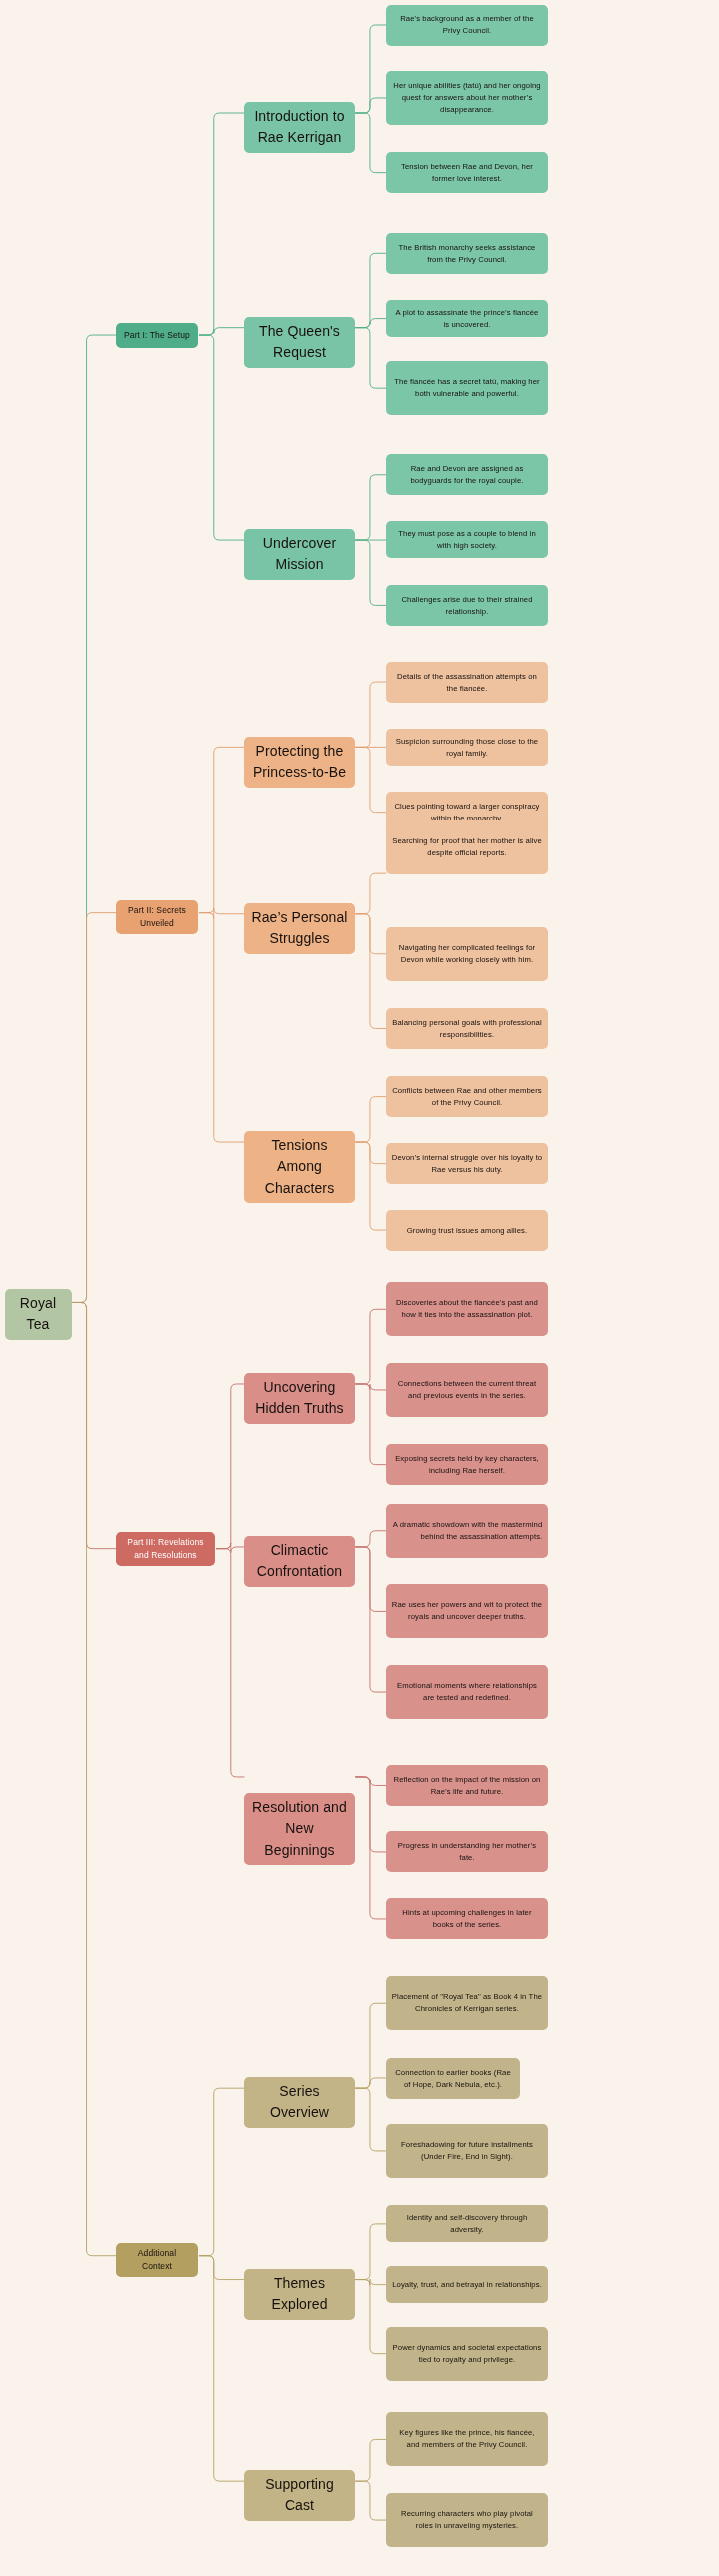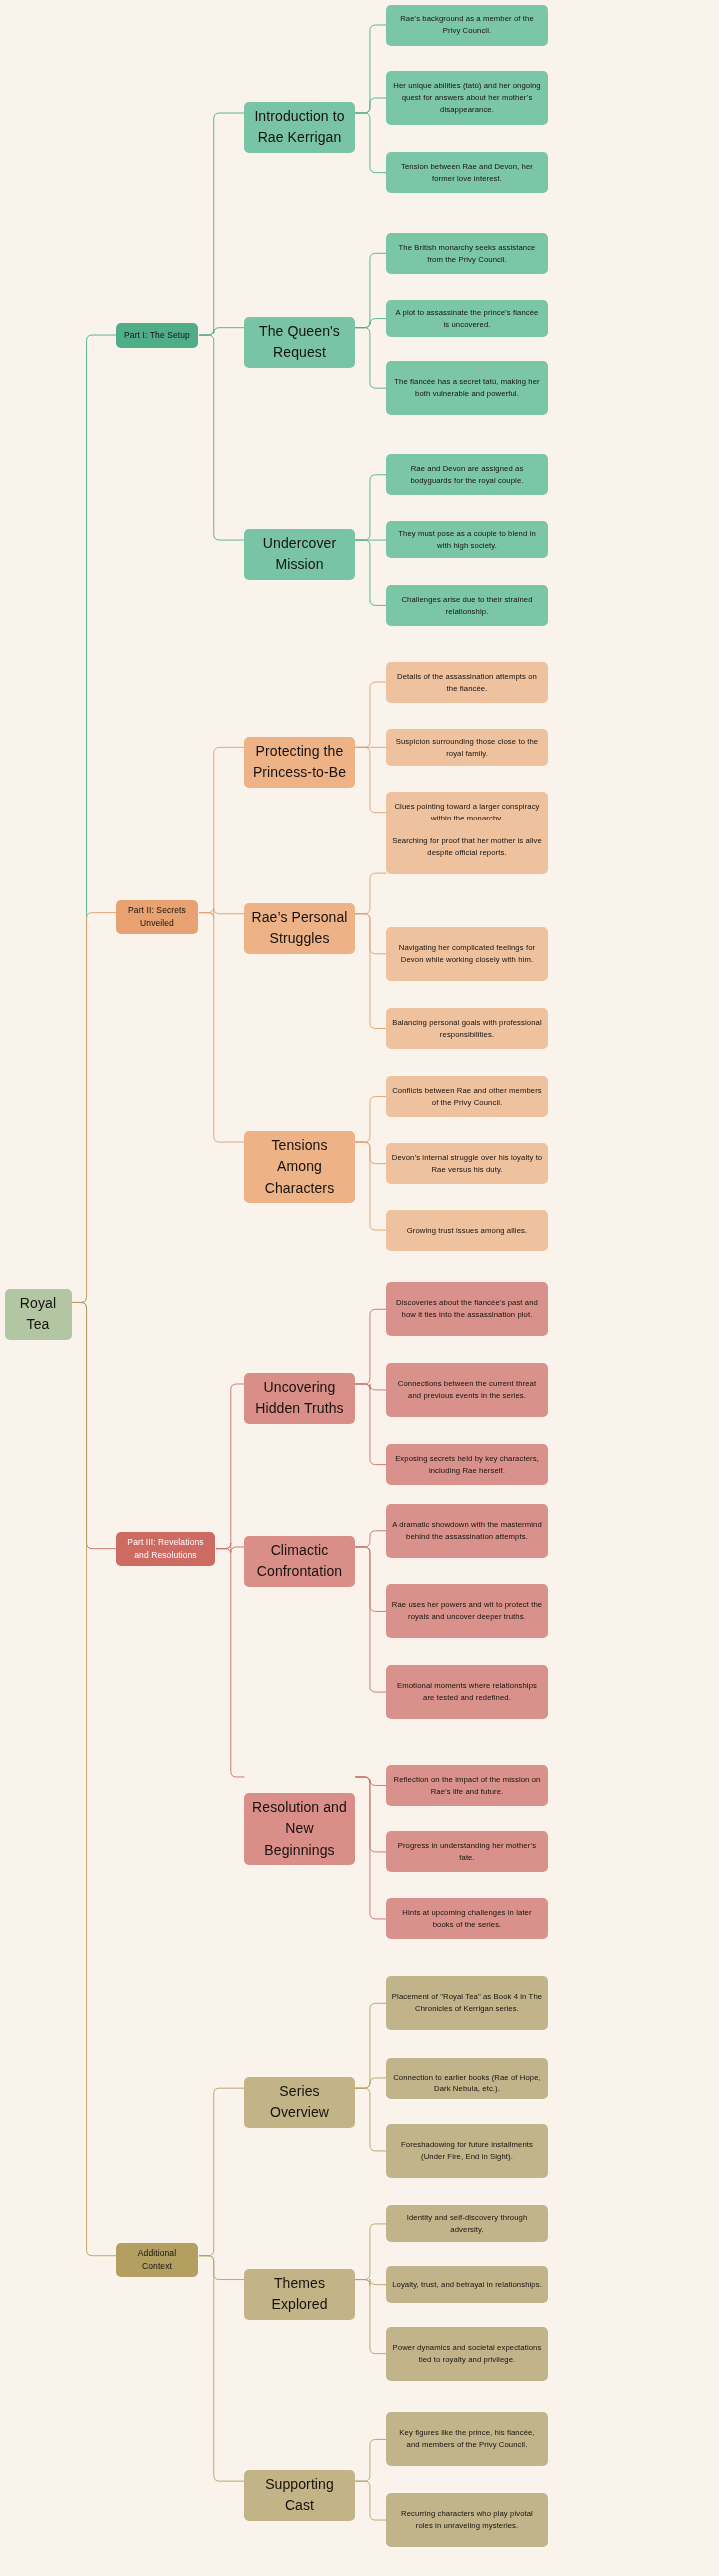--- a/index.html
+++ b/index.html
@@ -219,21 +219,21 @@
       </div>
       <div class="node r-l3 l3" style="left: 386px; top: 1363px; width: 162px; min-height: 54px; background: rgb(217, 145, 140);">
         <span>Connections between the current threat and previous events in the series.</span>
       </div>
       <div class="node r-l3 l3" style="left: 386px; top: 1444px; width: 162px; min-height: 41px; background: rgb(217, 145, 140);">
         <span>Exposing secrets held by key characters, including Rae herself.</span>
       </div>
       <div class="node r-l2 l2" style="left: 244px; top: 1536px; width: 111px; min-height: 21.6px; background: rgb(217, 142, 136);">
         <span>Climactic Confrontation</span>
       </div>
-      <div class="node r-l3 l3" style="left: 386px; top: 1504px; width: 162px; min-height: 54px; background: rgb(217, 145, 140);">
+      <div class="node r-l3 l3" style="left: 386px; top: 1504px; width: 162px; min-height: 54px; background: rgb(217, 145, 140); text-align: right;">
         <span>A dramatic showdown with the mastermind behind the assassination attempts.</span>
       </div>
       <div class="node r-l3 l3" style="left: 386px; top: 1584px; width: 162px; min-height: 54px; background: rgb(217, 145, 140);">
         <span>Rae uses her powers and wit to protect the royals and uncover deeper truths.</span>
       </div>
       <div class="node r-l3 l3" style="left: 386px; top: 1665px; width: 162px; min-height: 54px; background: rgb(217, 145, 140);">
         <span>Emotional moments where relationships are tested and redefined.</span>
       </div>
       <div class="node r-l2 l2" style="left: 244px; top: 1766px; width: 111px; min-height: 21.6px; background: rgb(217, 142, 136); margin-top: 27px;">
         <span>Resolution and New Beginnings</span>
@@ -249,21 +249,21 @@
       </div>
       <div class="node y-l1 l1" style="left: 116px; top: 2243px; width: 82px; min-height: 25px; background: rgb(179, 159, 95);">
         <span>Additional Context</span>
       </div>
       <div class="node y-l2 l2" style="left: 244px; top: 2077px; width: 111px; min-height: 21.6px; background: rgb(194, 180, 134);">
         <span>Series Overview</span>
       </div>
       <div class="node y-l3 l3" style="left: 386px; top: 1976px; width: 162px; min-height: 54px; background: rgb(194, 180, 138);">
         <span>Placement of "Royal Tea" as Book 4 in The Chronicles of Kerrigan series.</span>
       </div>
-      <div class="node y-l3 l3" style="left: 386px; top: 2058px; width: 162px; min-height: 41px; background: rgb(194, 180, 138); align-items: flex-end;">
+      <div class="node y-l3 l3" style="left: 386px; top: 2058px; width: 134px; min-height: 41px; background: rgb(194, 180, 138);">
         <span>Connection to earlier books (Rae of Hope, Dark Nebula, etc.).</span>
       </div>
       <div class="node y-l3 l3" style="left: 386px; top: 2124px; width: 162px; min-height: 54px; background: rgb(194, 180, 138);">
         <span>Foreshadowing for future installments (Under Fire, End in Sight).</span>
       </div>
       <div class="node y-l2 l2" style="left: 244px; top: 2269px; width: 111px; min-height: 21.6px; background: rgb(194, 180, 134);">
         <span>Themes Explored</span>
       </div>
       <div class="node y-l3 l3" style="left: 386px; top: 2205px; width: 162px; min-height: 37px; background: rgb(194, 180, 138);">
         <span>Identity and self-discovery through adversity.</span>

